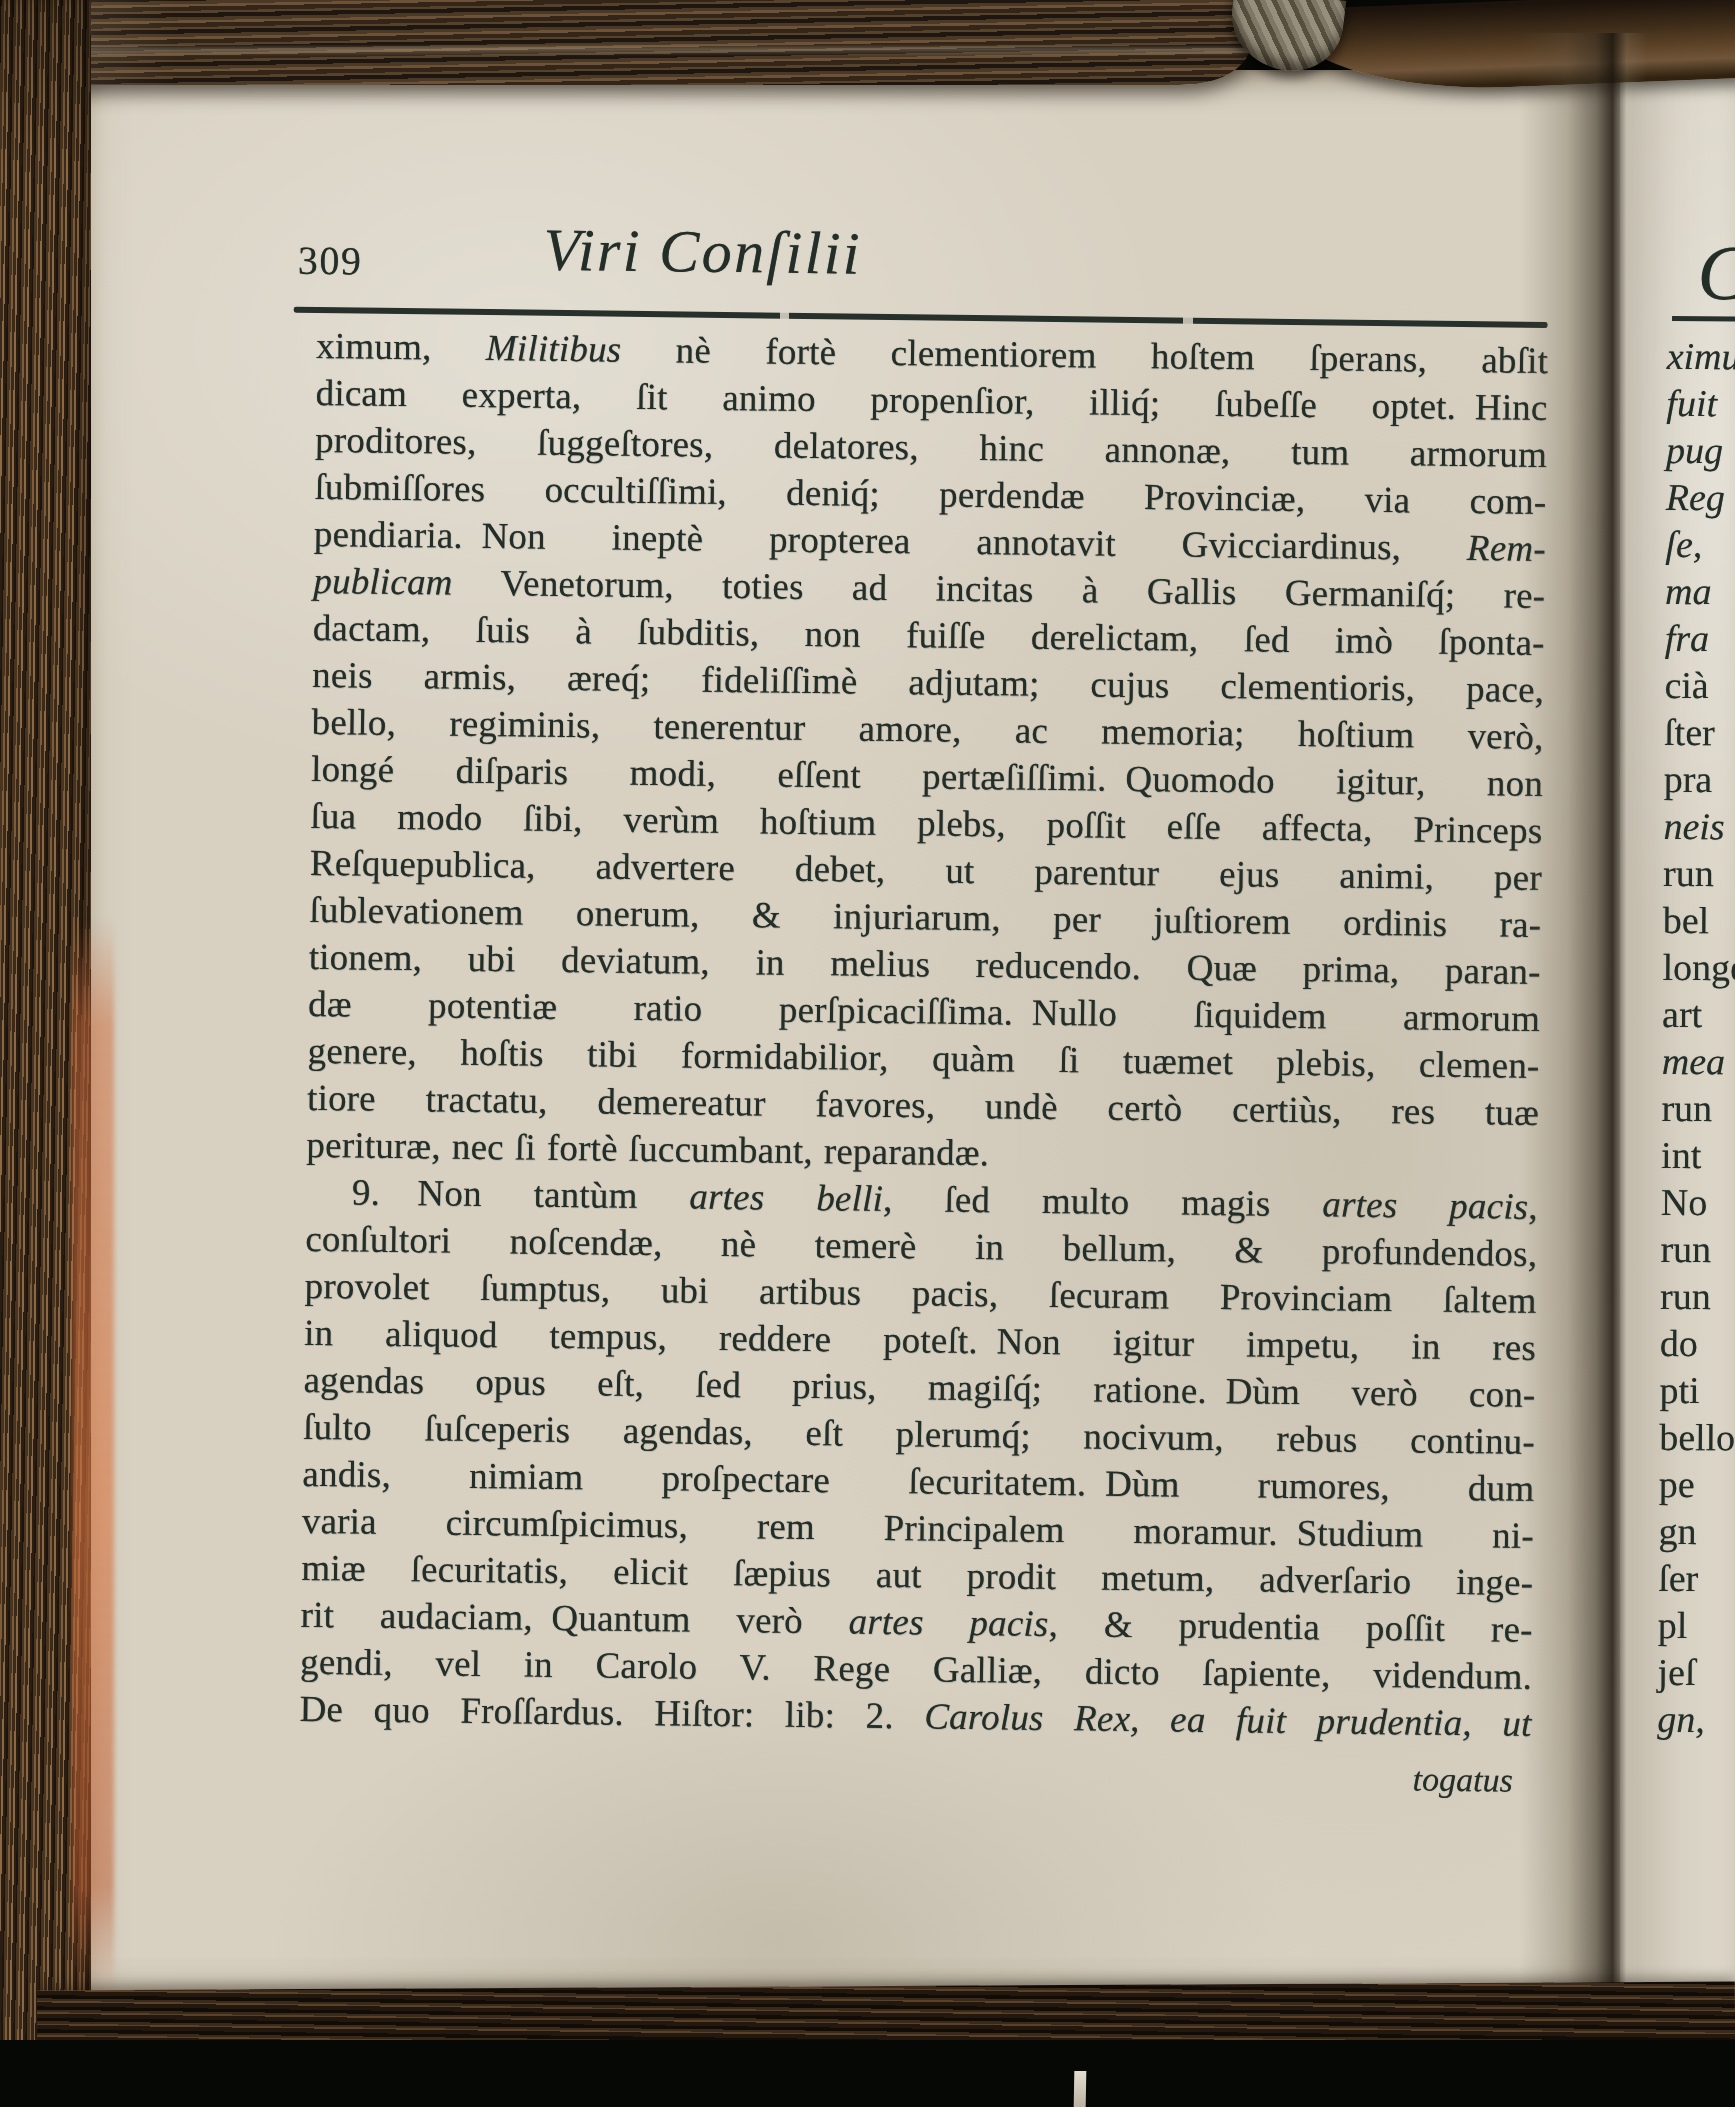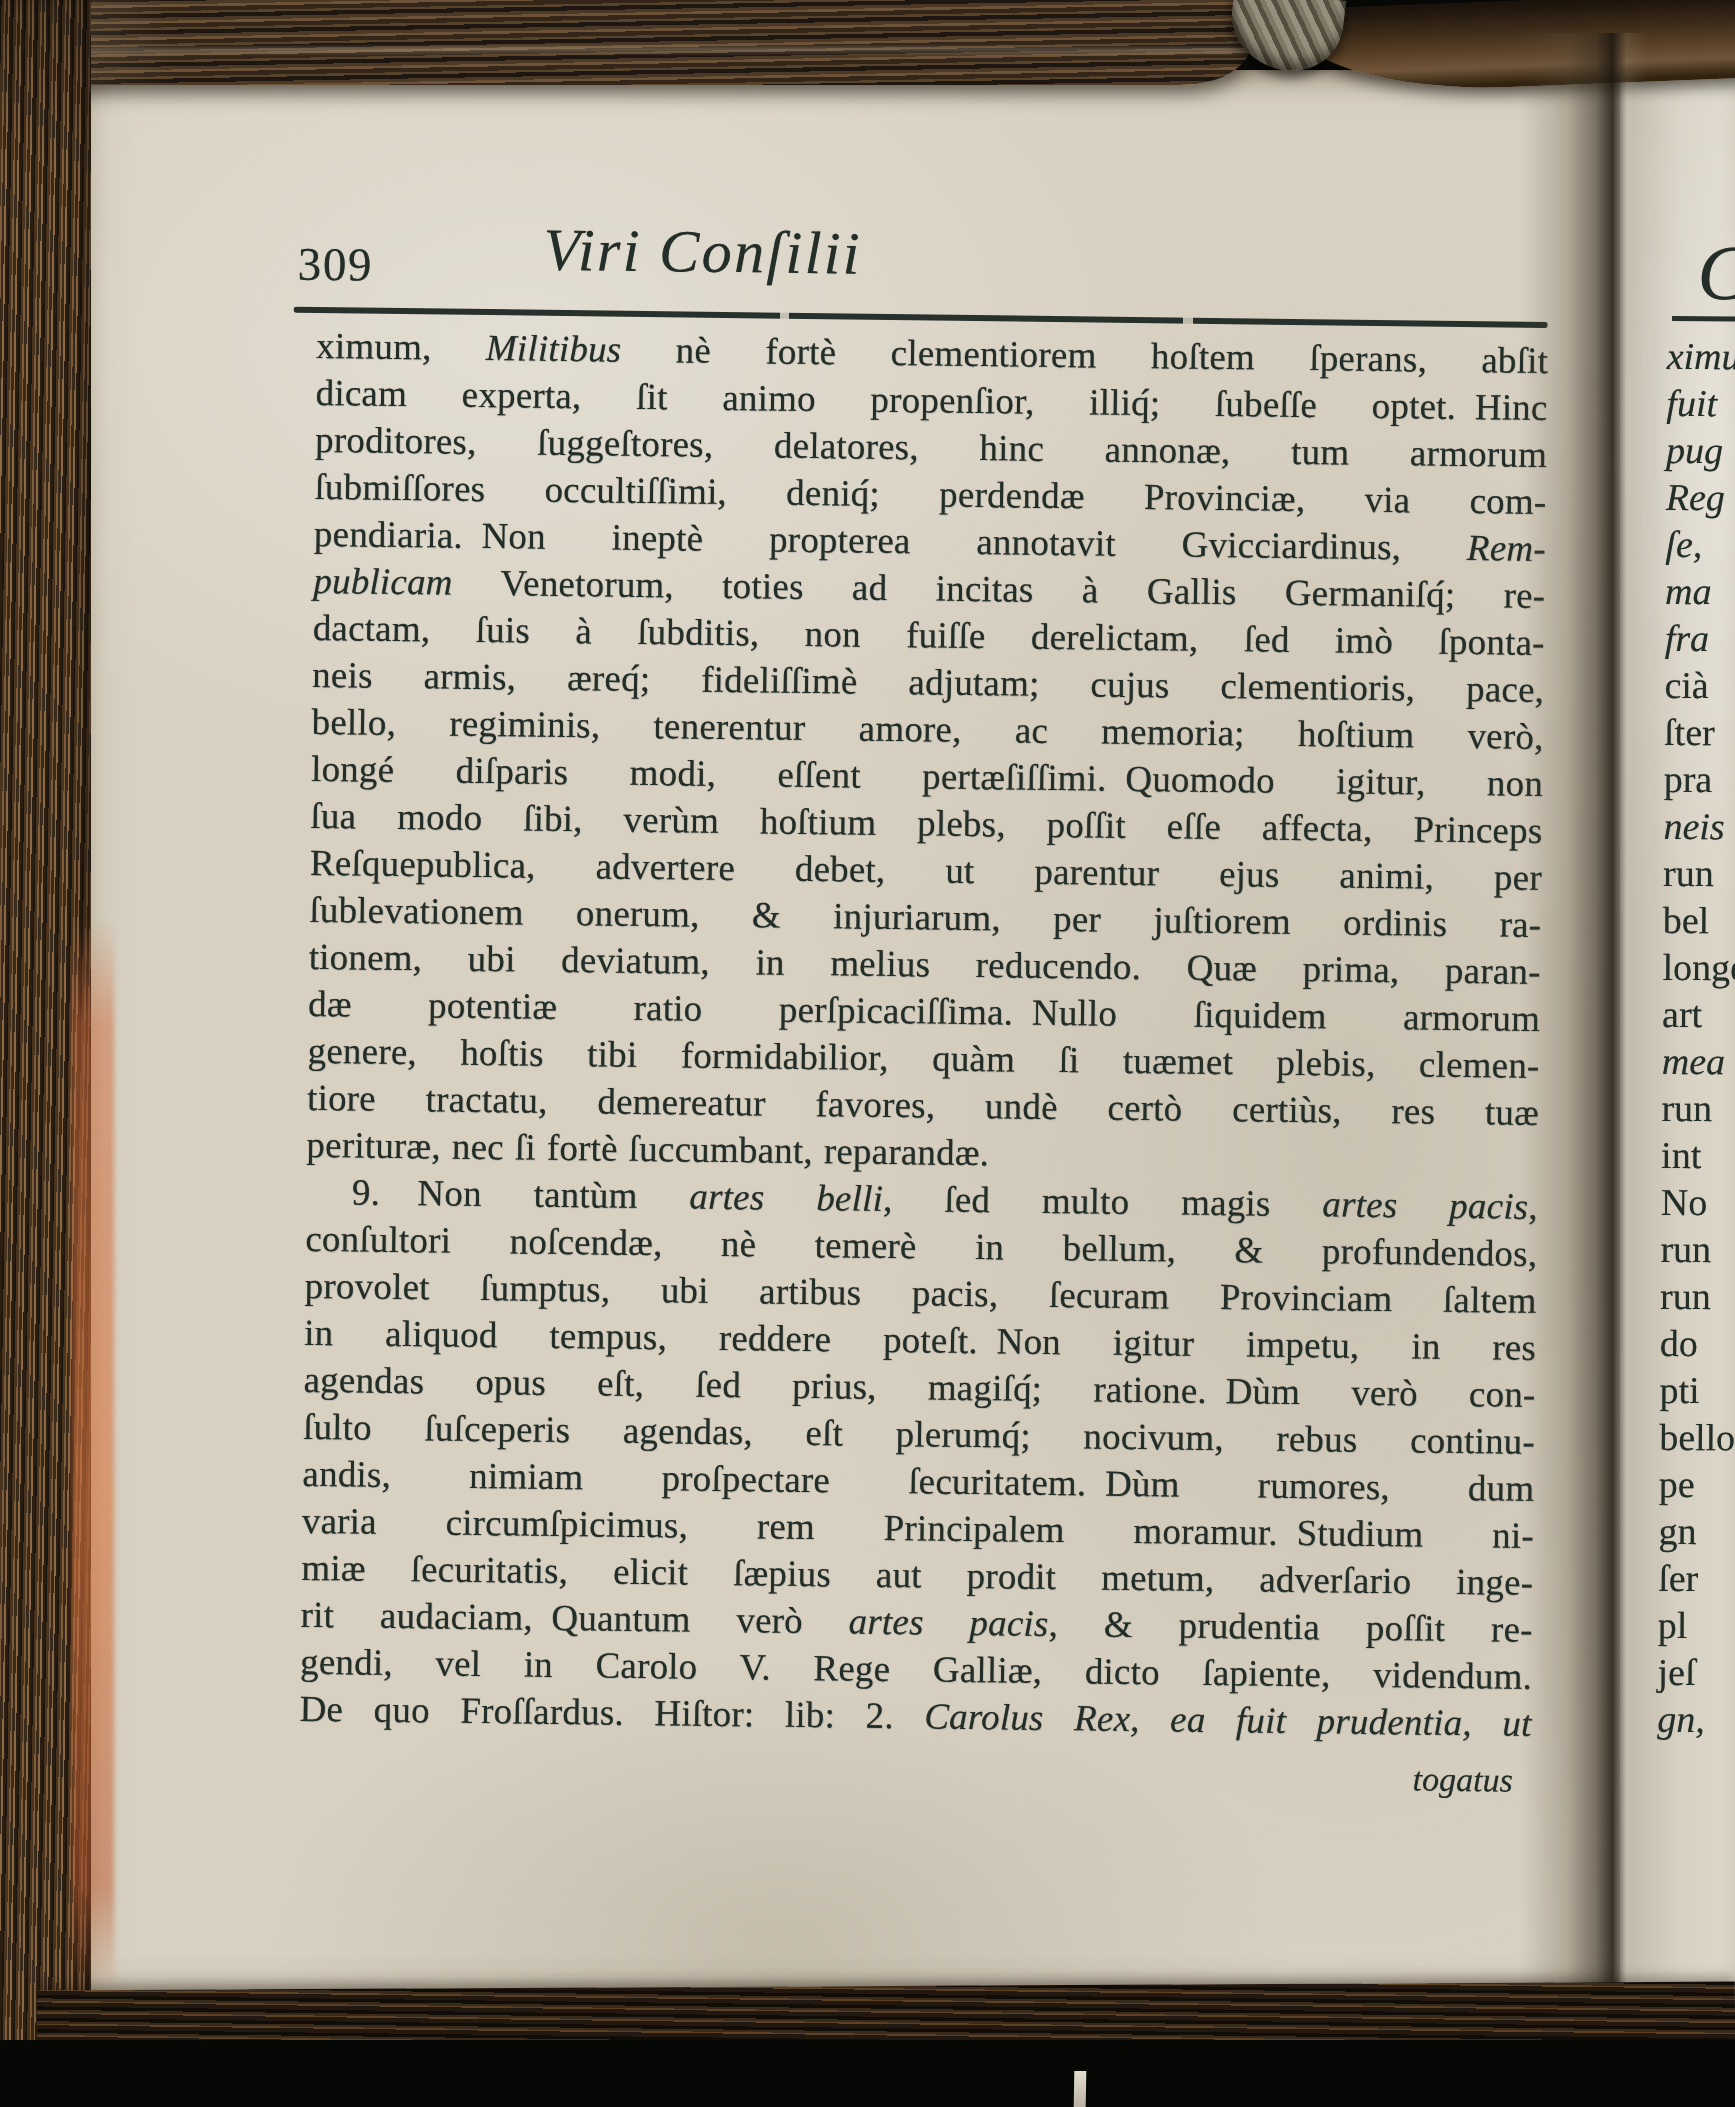--- a/index.html
+++ b/index.html
@@ -15,21 +15,21 @@
       #d8d1c2;
     border-radius:21px 4.9px 8.1px 6.5px;
     box-shadow: inset 0 21px 31px -18px rgba(80,60,38,0.55),
                 inset 23px 0 45px -24.4px rgba(130,105,72,0.30),
                 inset -57px 0 73px -37px rgba(86,74,54,0.38),
                 inset 0 -28px 36px -23px rgba(86,70,46,0.45);}
 
   
   .content{position:absolute;left:233px;top:133px;width:1232px;height:1692px;
            transform:rotate(0.7deg);transform-origin:0 0;color:#242e29;}
-  .pagenum{position:absolute;left:-19.5px;top:34px;font-size:47px;letter-spacing:1.6px;
+  .pagenum{position:absolute;left:-19.5px;top:34px;font-size:40px;letter-spacing:1.6px;
            text-shadow:0 0 0.8px rgba(30,40,34,0.65);}
   .head-title{position:absolute;left:226px;top:9.8px;font-style:italic;font-size:60px;
            letter-spacing:2.4px;text-shadow:0 0 0.8px rgba(30,40,34,0.6);}
   .rule{position:absolute;left:-23px;top:104px;width:1254px;height:5.7px;
         background:linear-gradient(90deg,#27302b 0 38.8%,rgba(39,48,43,0.15) 38.8% 39.5%,
                    #27302b 39.5% 70.9%,rgba(39,48,43,0.15) 70.9% 71.7%,#27302b 71.7% 100%);
         border-radius:2.4px;}
   .textblock{position:absolute;left:0;top:119px;width:1232px;font-size:37px;line-height:47px;
              letter-spacing:0.2px;word-spacing:1.6px;
              text-shadow:0.7px 1px 0 rgba(40,70,95,0.14), -0.5px -0.3px 0 rgba(150,110,55,0.10),

